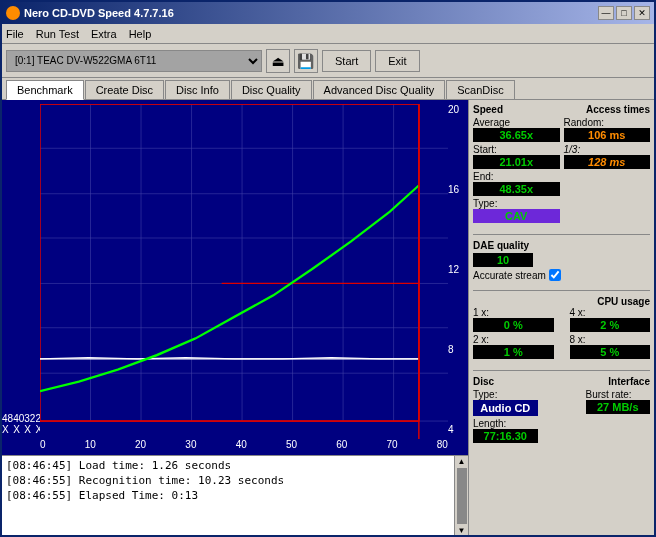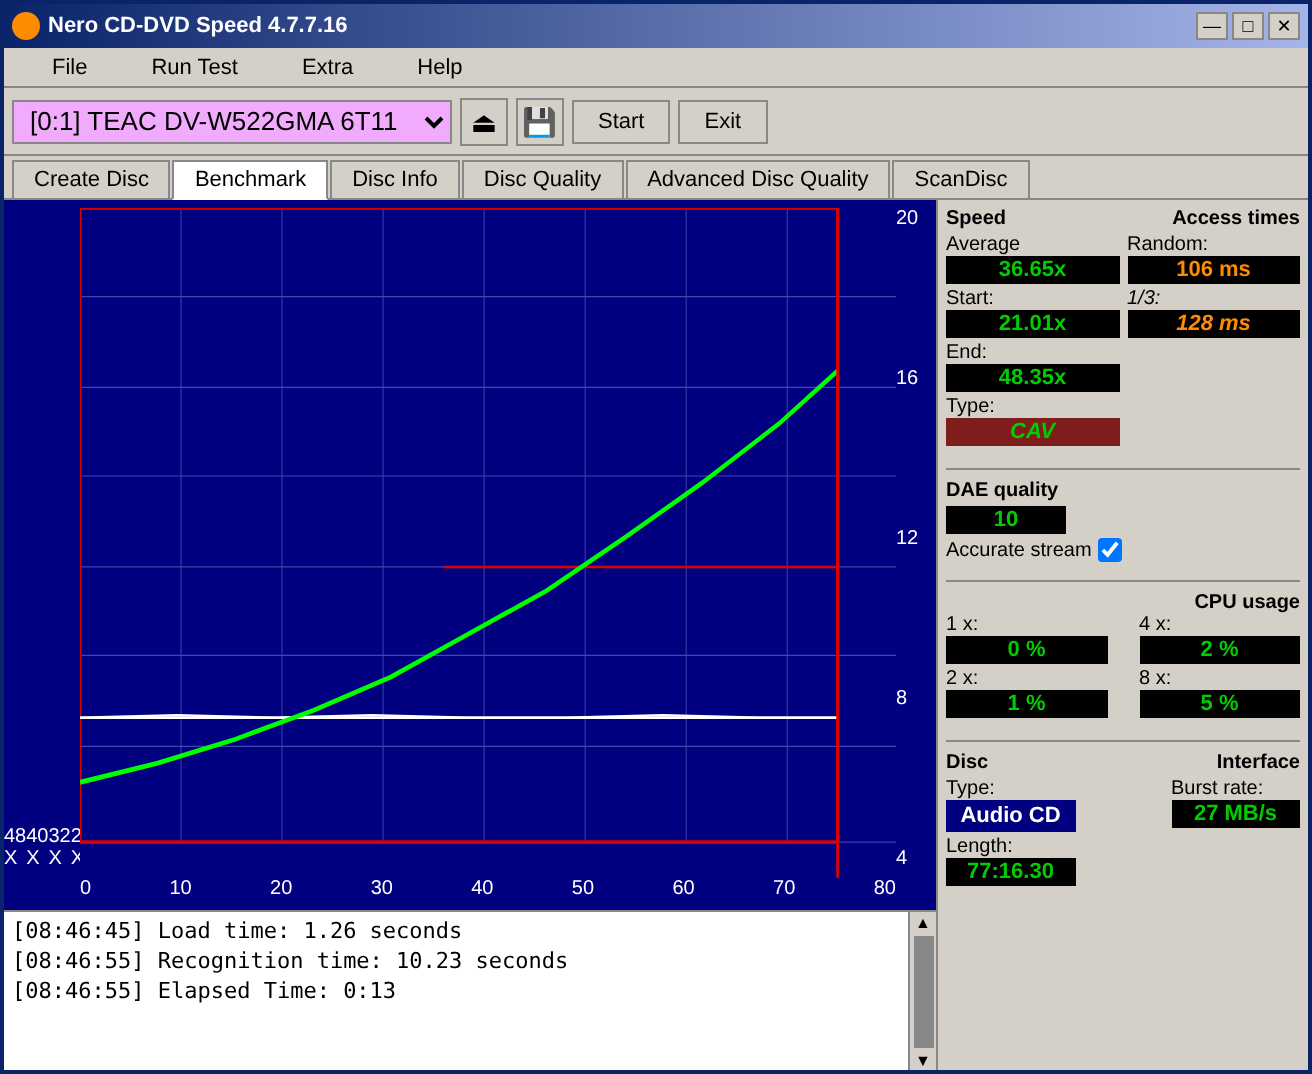--- a/index.html
+++ b/index.html
@@ -21,45 +21,45 @@
     .title-btn {
       width: 16px; height: 14px; background: #d4d0c8; border: 1px solid #888;
       display: flex; align-items: center; justify-content: center; font-size: 9px; cursor: pointer;
       color: black;
     }
 
     .menu-bar {
       background: #d4d0c8;
       display: flex;
       align-items: center;
-      padding: 2px 20px;
+      padding: 2px 0;
       border-bottom: 1px solid #888;
       height: 20px;
-      gap: 24px;
+      gap: 4px;
     }
     .menu-item { font-size: 11px; cursor: pointer; padding: 1px 4px; }
 
     .toolbar {
       background: #d4d0c8;
       display: flex;
       align-items: center;
       padding: 3px 4px;
       gap: 4px;
       border-bottom: 1px solid #888;
       height: 34px;
     }
     .nero-logo {
       display: flex; flex-direction: column; align-items: flex-start; line-height: 1;
       margin-right: 4px;
     }
     .nero-text { font-size: 16px; font-weight: bold; color: black; font-style: italic; }
     .cdspeed-text { font-size: 8px; color: #cc0000; letter-spacing: 1px; }
     .drive-select {
-      height: 22px; font-size: 13px; background: #f0abfc; border: 1px solid #888;
-      padding: 1px 4px; width: 220px;
+      height: 22px; font-size: 10px; background: #a3a3a3; border: 1px solid #888;
+      padding: 1px 4px; width: 256px;
     }
     .toolbar-icon-btn {
       width: 24px; height: 24px; background: #d4d0c8; border: 1px solid #888;
       display: flex; align-items: center; justify-content: center; cursor: pointer; font-size: 14px;
     }
     .start-btn {
       height: 22px; padding: 0 12px; background: #d4d0c8; border: 1px solid #888;
       cursor: pointer; font-size: 11px;
     }
     .exit-btn {
@@ -155,22 +155,22 @@
     <select class="drive-select">
       <option>[0:1]  TEAC DV-W522GMA 6T11</option>
     </select>
     <div class="toolbar-icon-btn" title="Eject">⏏</div>
     <div class="toolbar-icon-btn" title="Save">💾</div>
     <button class="start-btn">Start</button>
     <button class="exit-btn">Exit</button>
   </div>
 
   <div class="tabs">
+    <div class="tab active">Benchmark</div>
     <div class="tab">Create Disc</div>
-    <div class="tab active">Benchmark</div>
     <div class="tab">Disc Info</div>
     <div class="tab">Disc Quality</div>
     <div class="tab">Advanced Disc Quality</div>
     <div class="tab">ScanDisc</div>
   </div>
 
   <div style="display:flex; flex:1; overflow:hidden;">
 
     <div style="flex:1; display:flex; flex-direction:column; overflow:hidden;">
 
@@ -272,21 +272,21 @@
             <div style="margin-bottom:2px;">
               <div class="stat-label">Start:</div>
               <div class="stat-value" style="background:black; color:#00cc00;">21.01x</div>
             </div>
             <div style="margin-bottom:2px;">
               <div class="stat-label">End:</div>
               <div class="stat-value" style="background:black; color:#00cc00;">48.35x</div>
             </div>
             <div style="margin-bottom:2px;">
               <div class="stat-label">Type:</div>
-              <div class="stat-value" style="background:#7f1d1d; color:#00cc00;font-style:italic;">CAV</div>
+              <div class="stat-value" style="background:#6d28d9; color:#00cc00;">CAV</div>
             </div>
           </div>
           <div style="flex:1;">
             <div style="margin-bottom:2px;">
               <div class="stat-label">Random:</div>
               <div class="stat-value" style="background:black; color:#ff8c00;">106 ms</div>
             </div>
             <div style="margin-bottom:2px;font-style:italic;">
               <div class="stat-label">1/3:</div>
               <div class="stat-value" style="background:black; color:#ff8c00;">128 ms</div>

